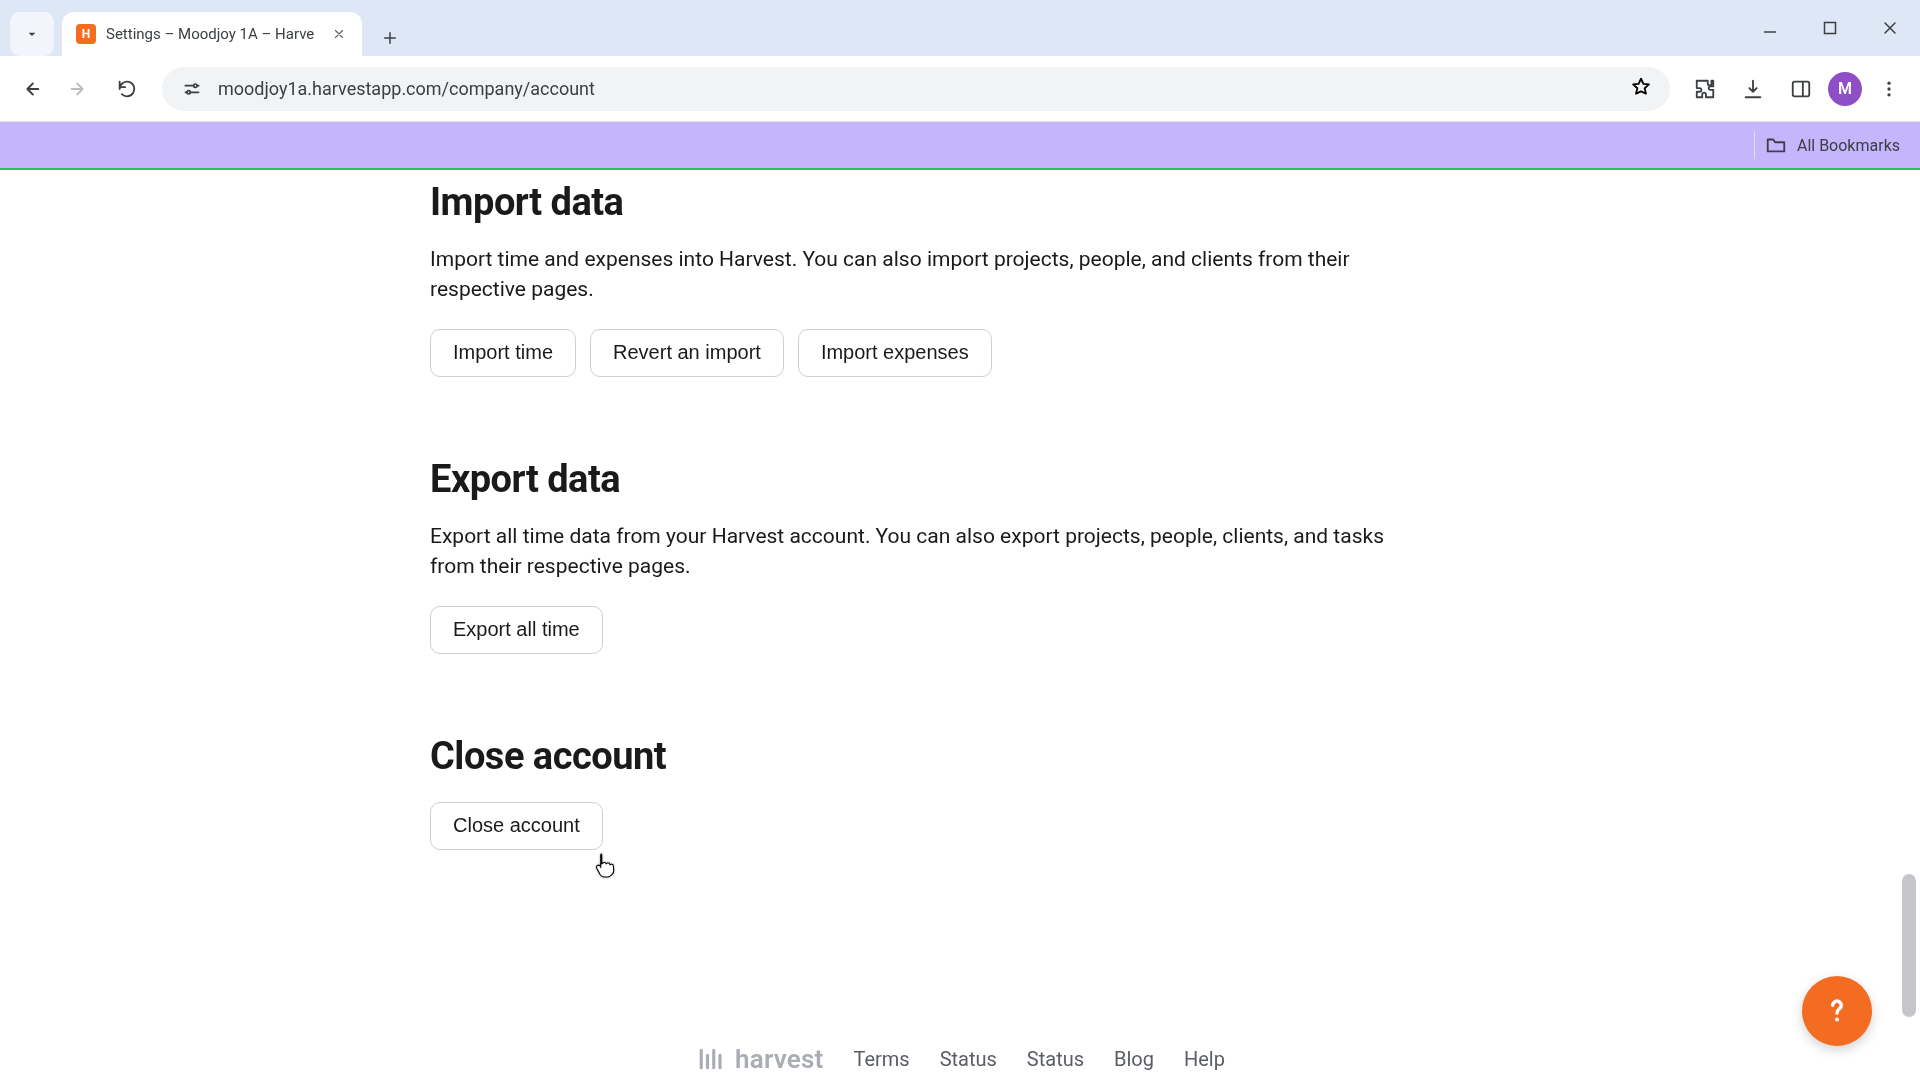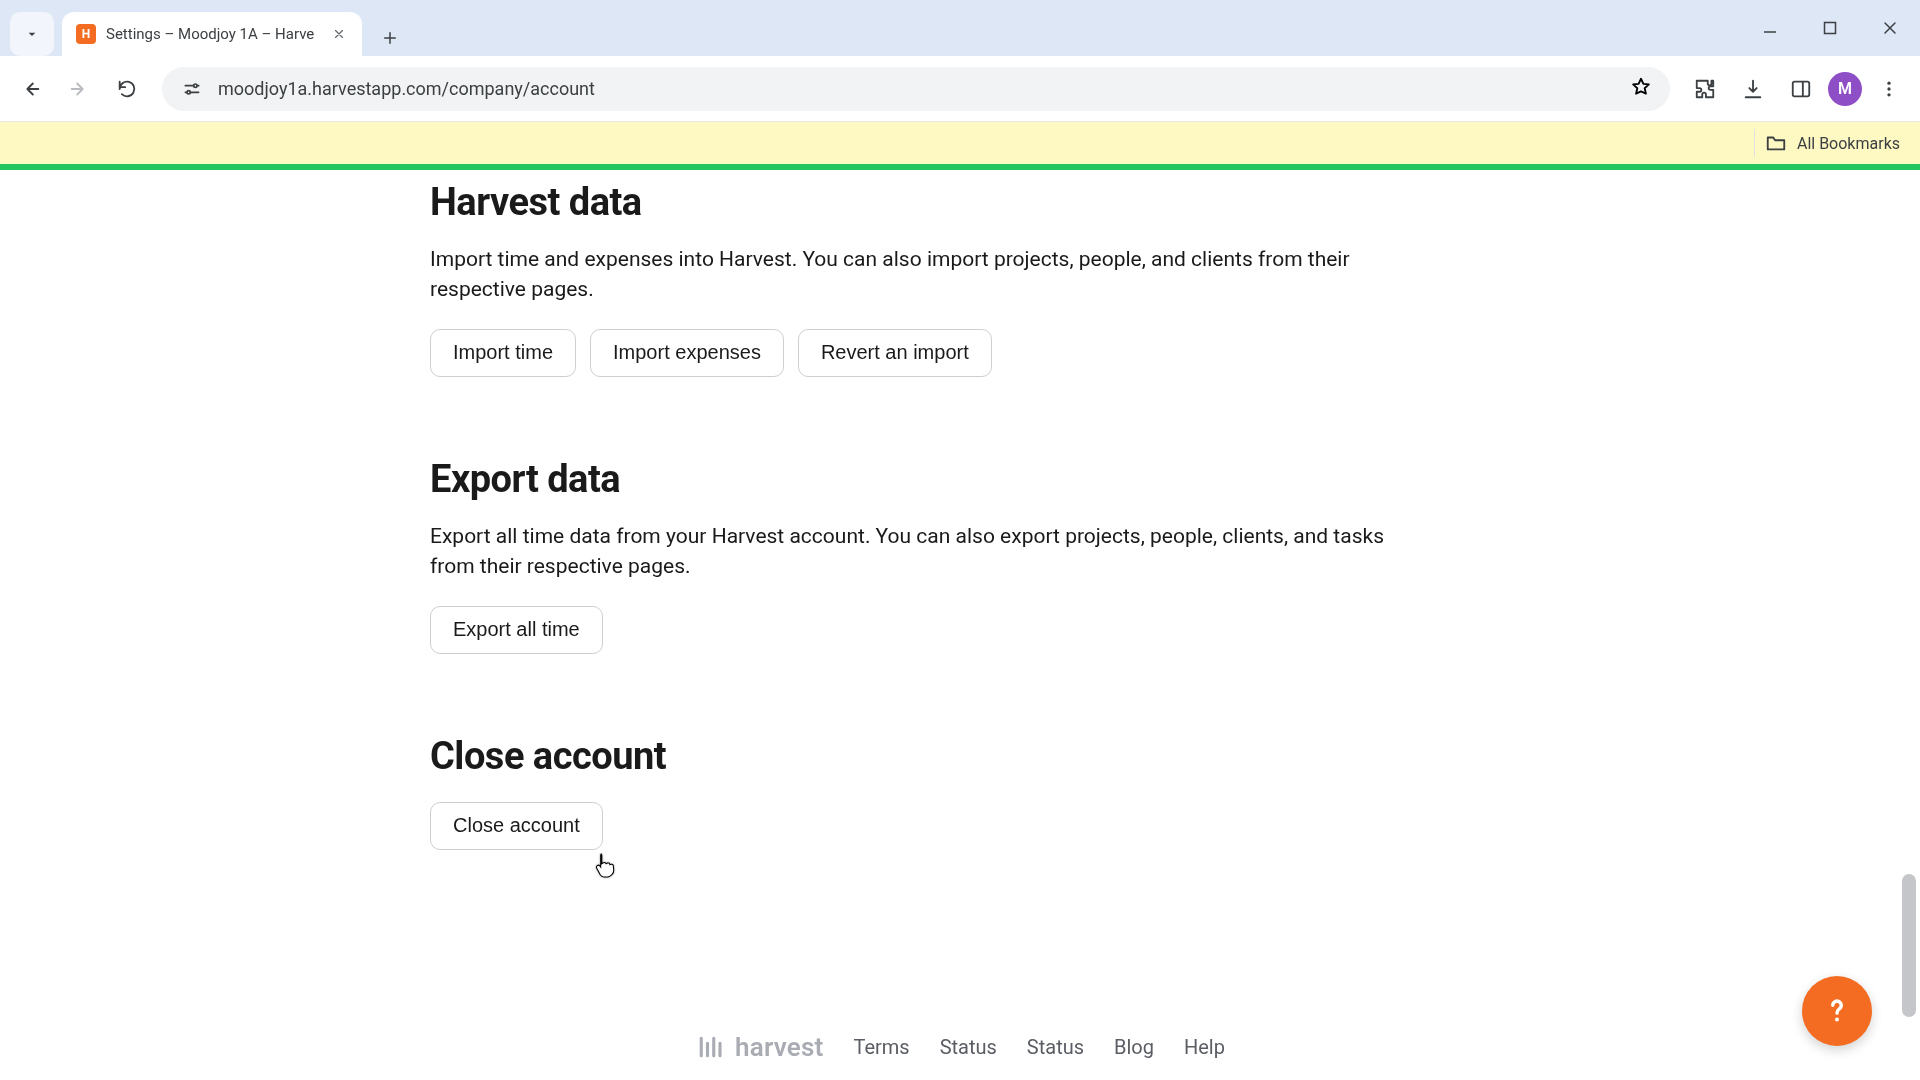--- a/index.html
+++ b/index.html
@@ -22,39 +22,39 @@
 
 .toolbar { height: 66px; background: #fff; border-bottom: 1px solid #e4e5e7; display:flex; align-items:center; padding: 0 10px; gap:6px; }
 .tbtn { width:42px; height:42px; border-radius:50%; display:flex; align-items:center; justify-content:center; color:#3c4043; }
 .tbtn.disabled { color:#b9bcc0; }
 .addr-wrap { flex:1; display:flex; align-items:center; height:44px; background:#f1f3f4; border-radius:24px; padding:0 18px; margin:0 8px; gap:14px; }
 .site-tune { width:24px; height:24px; display:flex; align-items:center; justify-content:center; color:#3c4043; }
 .addr-text { font-size:18px; color:#3c4043; flex:1; white-space:nowrap; overflow:hidden; }
 .addr-right { display:flex; align-items:center; gap:10px; }
 .avatar-badge { width:34px; height:34px; border-radius:50%; background:#8e4ec6; color:#fff; display:flex; align-items:center; justify-content:center; font-weight:600; font-size:16px; }
 
-.bookmarkbar { height:48px; background:#fef9c3; border-bottom:6px solid #22c55e; display:flex; align-items:center; justify-content:flex-end; padding:0 20px; gap:0; color:#3c4043; font-size:16px; }
+.bookmarkbar { height:48px; background:#c4b5fd; border-bottom:2px solid #22c55e; display:flex; align-items:center; justify-content:flex-end; padding:0 20px; gap:0; color:#3c4043; font-size:16px; }
 .bm-sep { width:1px; height:28px; background:#e0e0e0; margin-right:10px; }
 .bm-folder { display:flex; align-items:center; gap:10px; }
 
 
 .viewport { position: relative; flex:1; overflow:hidden; background:#fff; }
 .content { position:absolute; left:0; right:0; top:0; bottom:0; padding-top: 10px; }
 .content-inner { width: 1040px; margin: 0 0 0 430px; }
 
 h2.section-title { font-size: 38px; font-weight: 700; color:#1a1a1a; letter-spacing:-0.5px; }
 .section-desc { font-size: 21px; color:#1a1a1a; line-height:1.45; margin-top:20px; max-width: 980px; }
 
 .btn { display:inline-flex; align-items:center; justify-content:center; height:48px; padding:4px 22px; border:1px solid #cfcfcf; border-radius:10px; font-size:20px; color:#1a1a1a; background:#fff; cursor:pointer; }
 .btn-row { display:flex; gap:14px; margin-top:24px; }
 
 .section { margin-bottom: 80px; }
 
 
-.footer { position:absolute; left:0; right:0; bottom:18px; display:flex; align-items:center; justify-content:center; gap:30px; }
+.footer { position:absolute; left:0; right:0; bottom:6px; display:flex; align-items:center; justify-content:center; gap:30px; }
 .footer-brand { display:flex; align-items:center; gap:10px; color:#a9adb3; }
 .footer-brand-text { font-size:26px; font-weight:600; letter-spacing:0.2px; }
 .footer-link { font-size:20px; color:#5a5e64; text-decoration:none; }
 
 
 .help-fab { position:absolute; right:48px; bottom:34px; width:70px; height:70px; border-radius:50%; background:#f36c21; display:flex; align-items:center; justify-content:center; box-shadow:0 4px 12px rgba(0,0,0,0.18); }
 .help-fab svg { color:#fff; }
 
 
 .fake-scroll-track { position:absolute; right:2px; top:10px; bottom:10px; width:18px; }
@@ -181,26 +181,26 @@
       <span>All Bookmarks</span>
     </div>
   </div>
 
   <div class="viewport">
 
     <div class="content">
       <div class="content-inner">
 
         <div class="section">
-          <h2 class="section-title">Harvest data</h2>
+          <h2 class="section-title">Import data</h2>
           <p class="section-desc">Import time and expenses into Harvest. You can also import projects, people, and clients from their respective pages.</p>
           <div class="btn-row">
             <button class="btn">Import time</button>
+            <button class="btn">Revert an import</button>
             <button class="btn">Import expenses</button>
-            <button class="btn">Revert an import</button>
           </div>
         </div>
 
         <div class="section">
           <h2 class="section-title">Export data</h2>
           <p class="section-desc">Export all time data from your Harvest account. You can also export projects, people, clients, and tasks from their respective pages.</p>
           <div class="btn-row">
             <button class="btn">Export all time</button>
           </div>
         </div>

